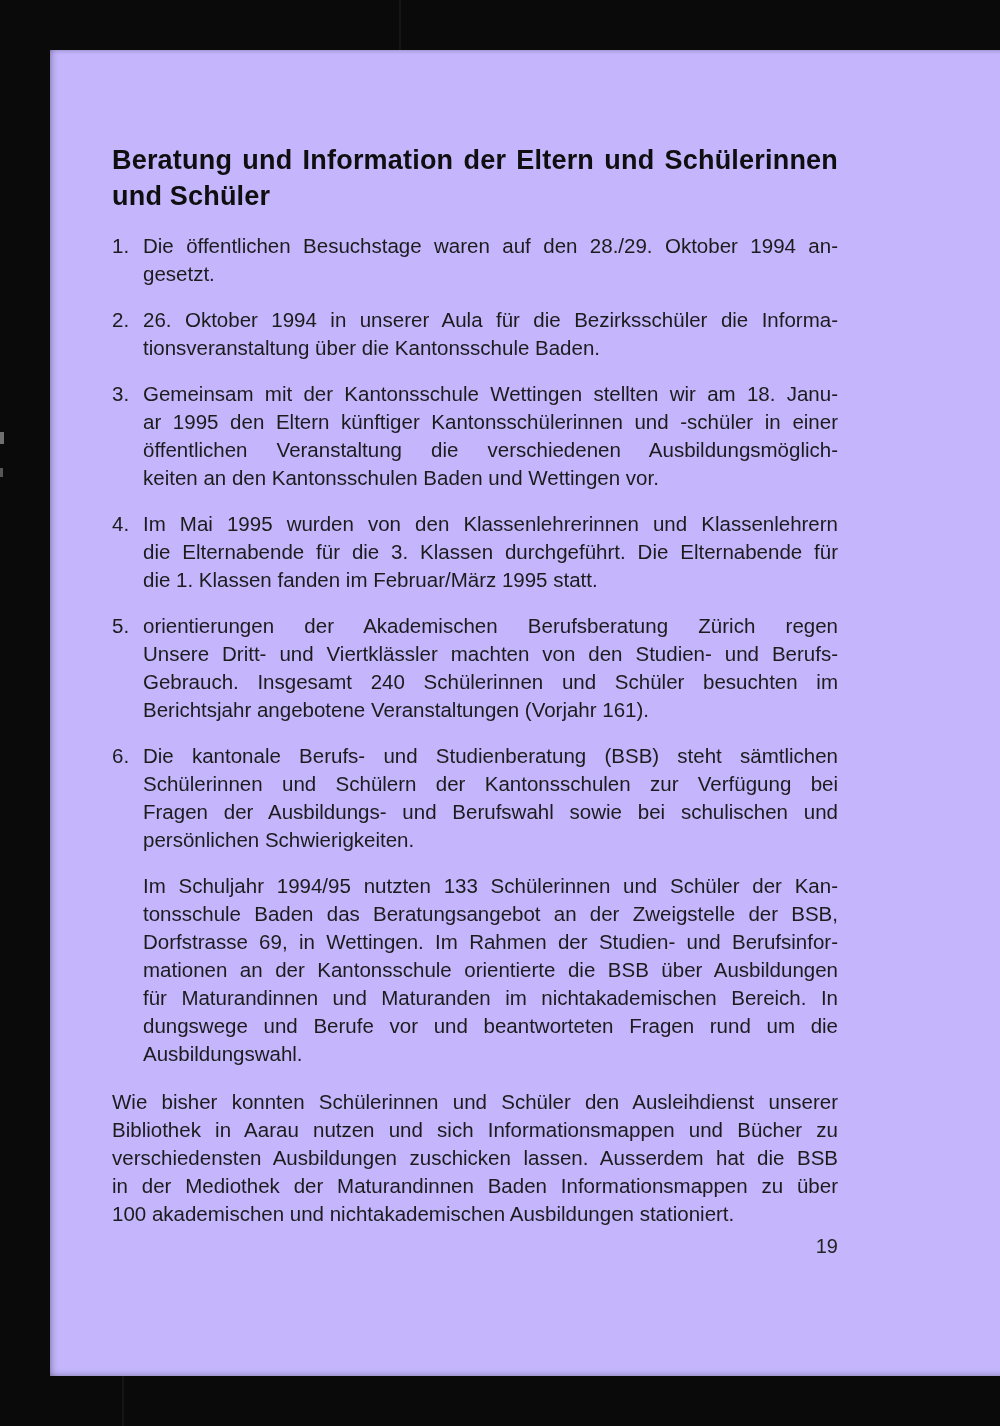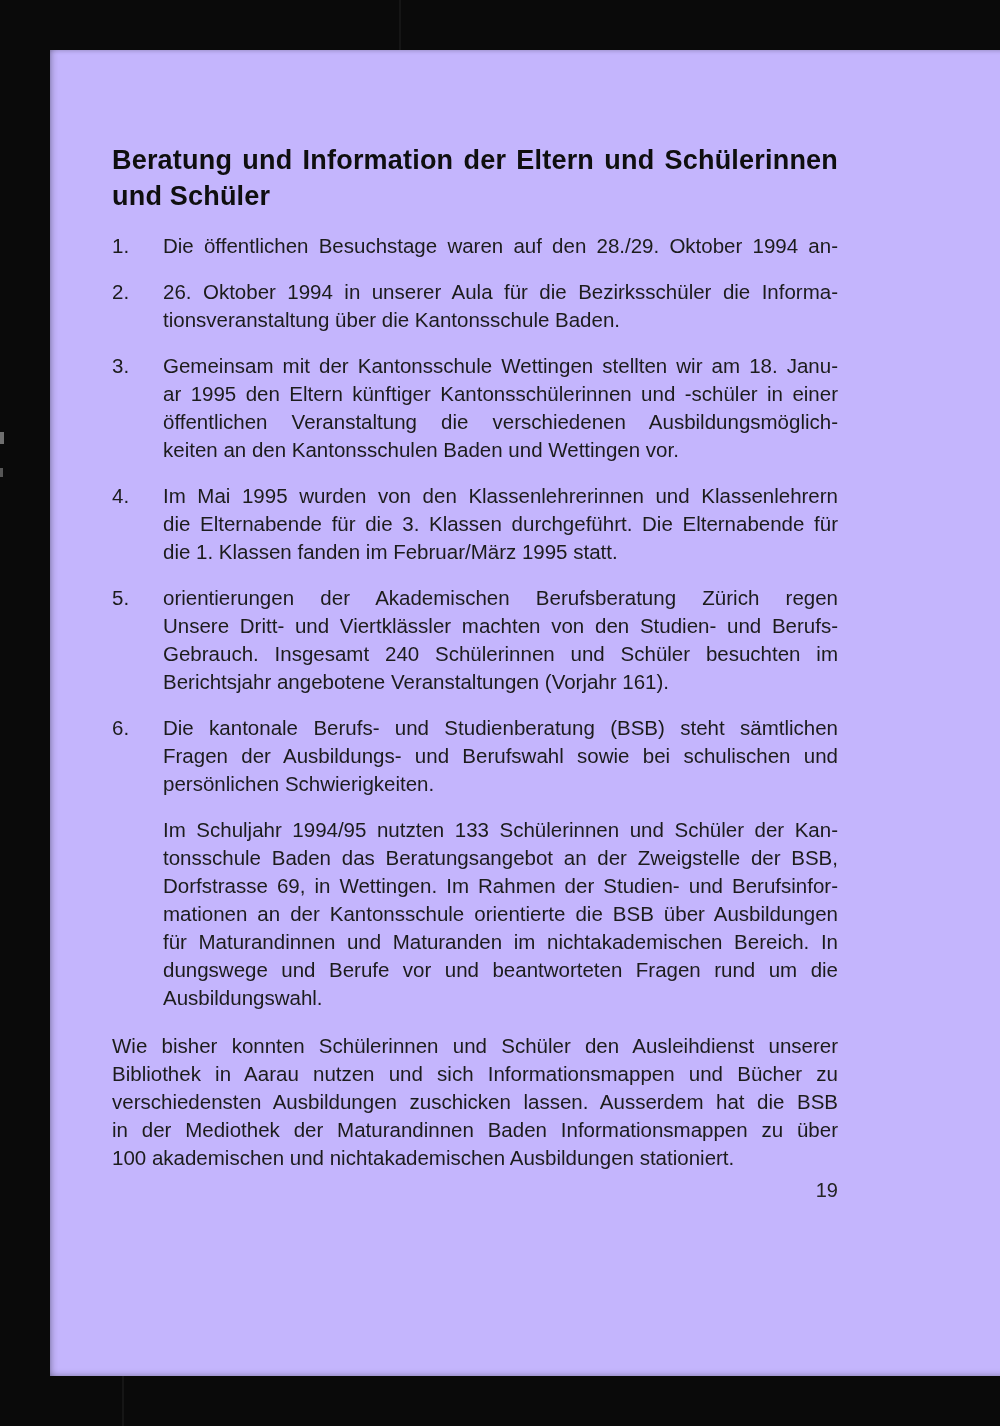--- a/index.html
+++ b/index.html
@@ -36,21 +36,21 @@
     margin: 0 0 16px 0;
     letter-spacing: 0.2px;
   }
   .body-text { font-size: 20.5px; line-height: 28px; }
   .ln { white-space: normal; }
   .ln.j { text-align: justify; text-align-last: justify; }
   .ln.bold { font-weight: bold; color: #101010; }
   .item { display: flex; margin-top: 18px; }
   .num { flex: 0 0 31px; line-height: 28px; }
   .itext { width: 695px; }
-  .para { margin-top: 18px; margin-left: 20px; }
+  .para { margin-top: 18px; }
   .para.first { margin-top: 0; }
   .closing { margin-top: 20px; width: 726px; }
   .pagenum {
     margin-top: 4px;
     text-align: right;
     font-size: 20px;
     line-height: 28px;
     color: #242424;
     padding-right: 0;
   }
@@ -69,20 +69,21 @@
       <h1 class="title" id="title">
           <div class="ln j">Beratung und Information der Eltern und Schülerinnen</div>
           <div class="ln">und Schüler</div>
         </h1>
       <div id="list">
           <div class="item">
             <span class="num">1.</span>
             <div class="itext">
               <div class="para first">
                 <div class="ln j">Die öffentlichen Besuchstage waren auf den 28./29. Oktober 1994 an-</div>
+                <div class="ln">gesetzt.</div>
               </div>
             </div>
           </div>
           <div class="item">
             <span class="num">2.</span>
             <div class="itext">
               <div class="para first">
                 <div class="ln j">26. Oktober 1994 in unserer Aula für die Bezirksschüler die Informa-</div>
                 <div class="ln">tionsveranstaltung über die Kantonsschule Baden.</div>
               </div>
@@ -118,20 +119,21 @@
                 <div class="ln j">Gebrauch. Insgesamt 240 Schülerinnen und Schüler besuchten im</div>
                 <div class="ln">Berichtsjahr angebotene Veranstaltungen (Vorjahr 161).</div>
               </div>
             </div>
           </div>
           <div class="item">
             <span class="num">6.</span>
             <div class="itext">
               <div class="para first">
                 <div class="ln j">Die kantonale Berufs- und Studienberatung (BSB) steht sämtlichen</div>
+                <div class="ln j">Schülerinnen und Schülern der Kantonsschulen zur Verfügung bei</div>
                 <div class="ln j">Fragen der Ausbildungs- und Berufswahl sowie bei schulischen und</div>
                 <div class="ln">persönlichen Schwierigkeiten.</div>
               </div>
               <div class="para">
                 <div class="ln j">Im Schuljahr 1994/95 nutzten 133 Schülerinnen und Schüler der Kan-</div>
                 <div class="ln j">tonsschule Baden das Beratungsangebot an der Zweigstelle der BSB,</div>
                 <div class="ln j">Dorfstrasse 69, in Wettingen. Im Rahmen der Studien- und Berufsinfor-</div>
                 <div class="ln j">mationen an der Kantonsschule orientierte die BSB über Ausbildungen</div>
                 <div class="ln j">für Maturandinnen und Maturanden im nichtakademischen Bereich. In</div>
                 <div class="ln j">dungswege und Berufe vor und beantworteten Fragen rund um die</div>

